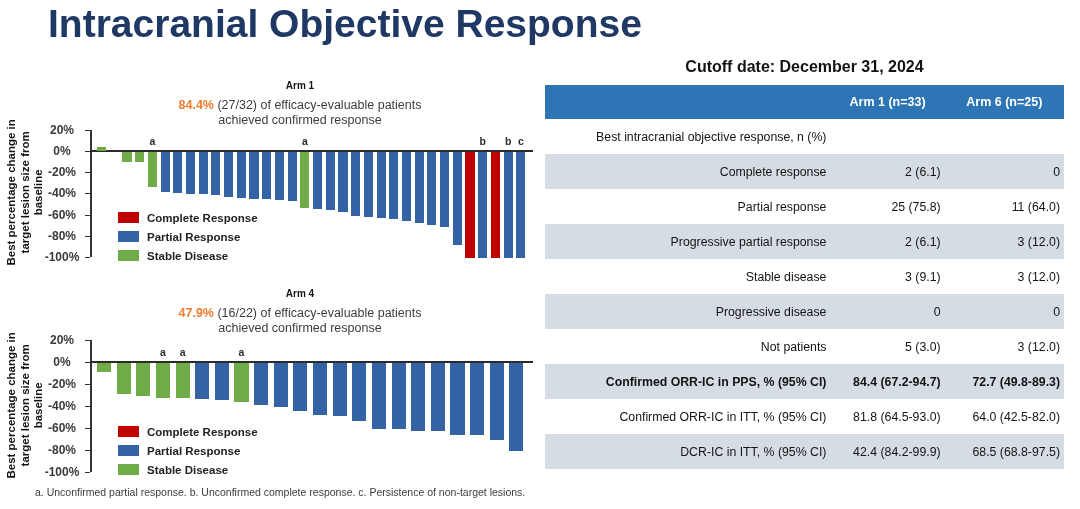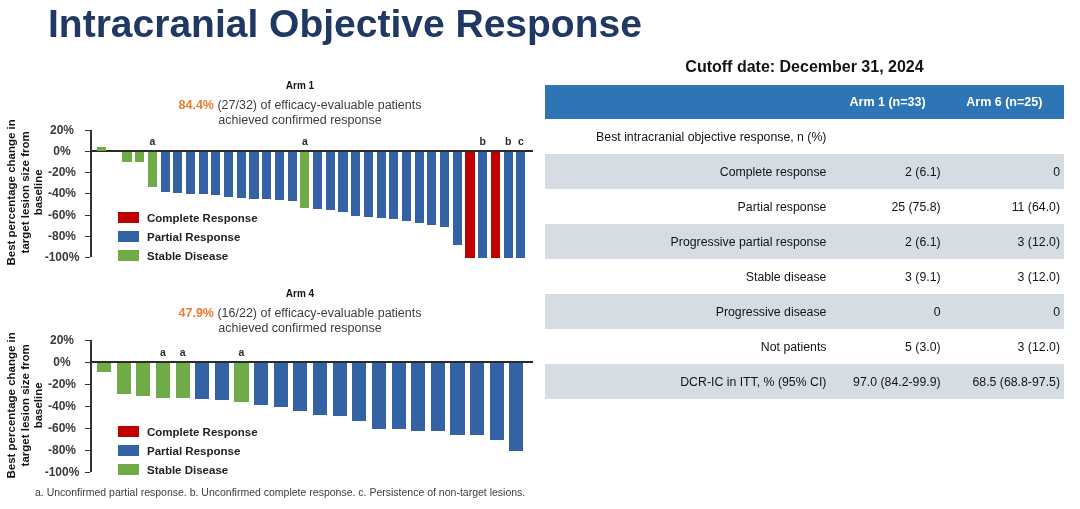--- a/index.html
+++ b/index.html
@@ -242,22 +242,32 @@
           <tr class="gray sub">
             <td class="lbl">Progressive disease</td>
             <td class="val">0</td>
             <td class="val">0</td>
           </tr>
           <tr class="sub">
             <td class="lbl">Not patients</td>
             <td class="val">5 (3.0)</td>
             <td class="val">3 (12.0)</td>
           </tr>
+          <tr class="gray boldrow">
+            <td class="lbl">Confirmed ORR-IC in PPS, % (95% CI)</td>
+            <td class="val">84.4 (67.2-94.7)</td>
+            <td class="val">72.7 (49.8-89.3)</td>
+          </tr>
+          <tr class="">
+            <td class="lbl">Confirmed ORR-IC in ITT, % (95% CI)</td>
+            <td class="val">81.8 (64.5-93.0)</td>
+            <td class="val">64.0 (42.5-82.0)</td>
+          </tr>
           <tr class="gray">
             <td class="lbl">DCR-IC in ITT, % (95% CI)</td>
-            <td class="val">97.0 (84.2-99.9)</td>
+            <td class="val">42.4 (84.2-99.9)</td>
             <td class="val">68.5 (68.8-97.5)</td>
           </tr>
         </tbody>
     </table>
   </div>
 
 </div>
 
 </body></html>

